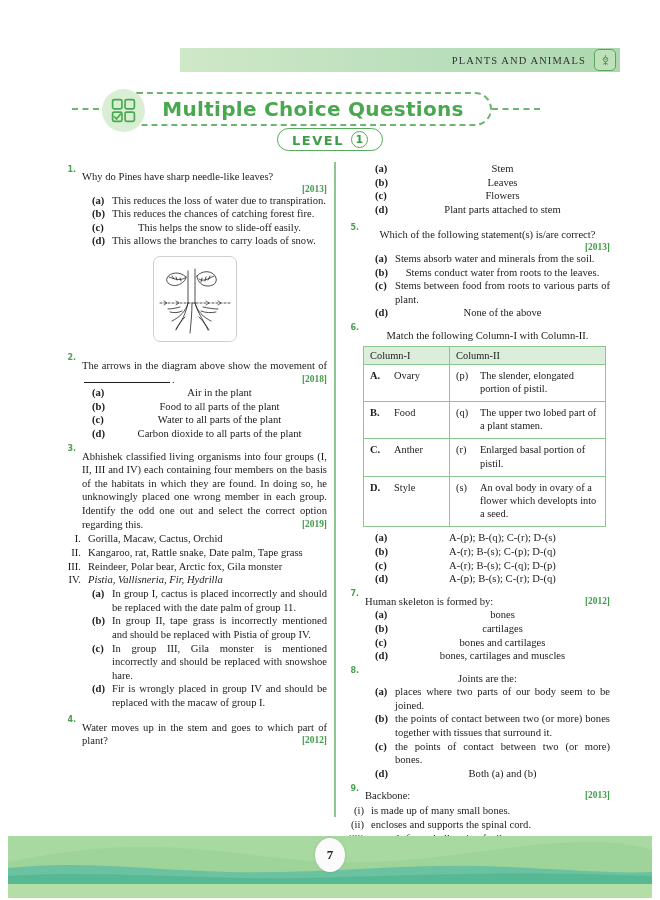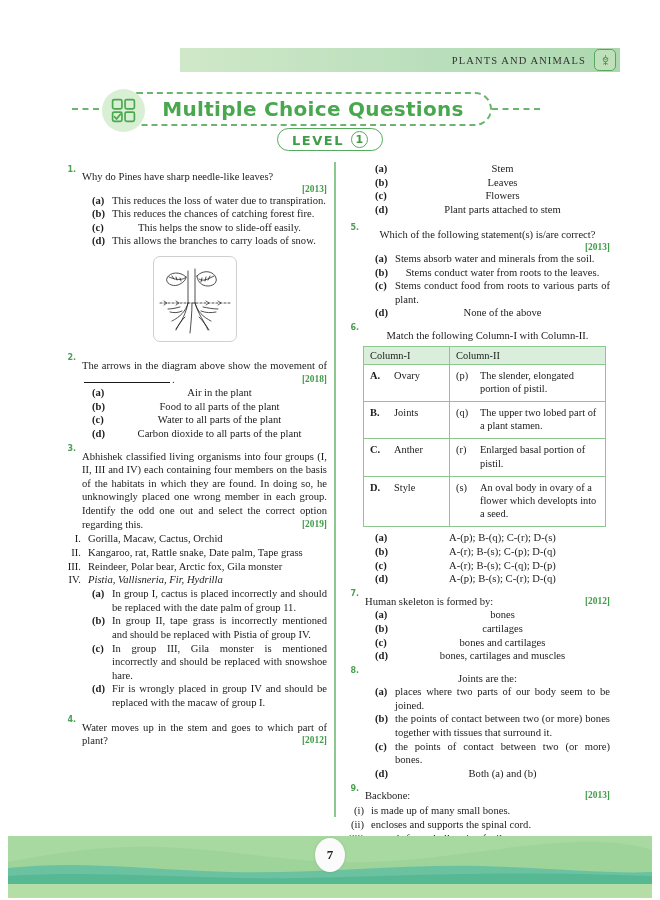--- a/index.html
+++ b/index.html
@@ -395,21 +395,21 @@
             <div class="opt">
               <span class="opt-key">(a)</span>
               <span class="opt-txt">Stems absorb water and minerals from the soil.</span>
             </div>
             <div class="opt">
               <span class="opt-key">(b)</span>
               <span class="opt-txt nojust">Stems conduct water from roots to the leaves.</span>
             </div>
             <div class="opt">
               <span class="opt-key">(c)</span>
-              <span class="opt-txt">Stems conduct food from roots to various parts of plant.</span>
+              <span class="opt-txt">Stems between food from roots to various parts of plant.</span>
             </div>
             <div class="opt">
               <span class="opt-key">(d)</span>
               <span class="opt-txt nojust">None of the above</span>
             </div>
           </div>
         </div>
       </div>
 
       <div class="q">
@@ -438,21 +438,21 @@
               <span class="cell-flex">
                 <span class="cell-key light">(p)</span>
                 <span class="cell-val">The slender, elongated portion of pistil.</span>
               </span>
             </td>
           </tr>
           <tr>
             <td>
               <span class="cell-flex">
                 <span class="cell-key">B.</span>
-                <span class="cell-val">Joints</span>
+                <span class="cell-val">Food</span>
               </span>
             </td>
             <td>
               <span class="cell-flex">
                 <span class="cell-key light">(q)</span>
                 <span class="cell-val">The upper two lobed part of a plant stamen.</span>
               </span>
             </td>
           </tr>
           <tr>

